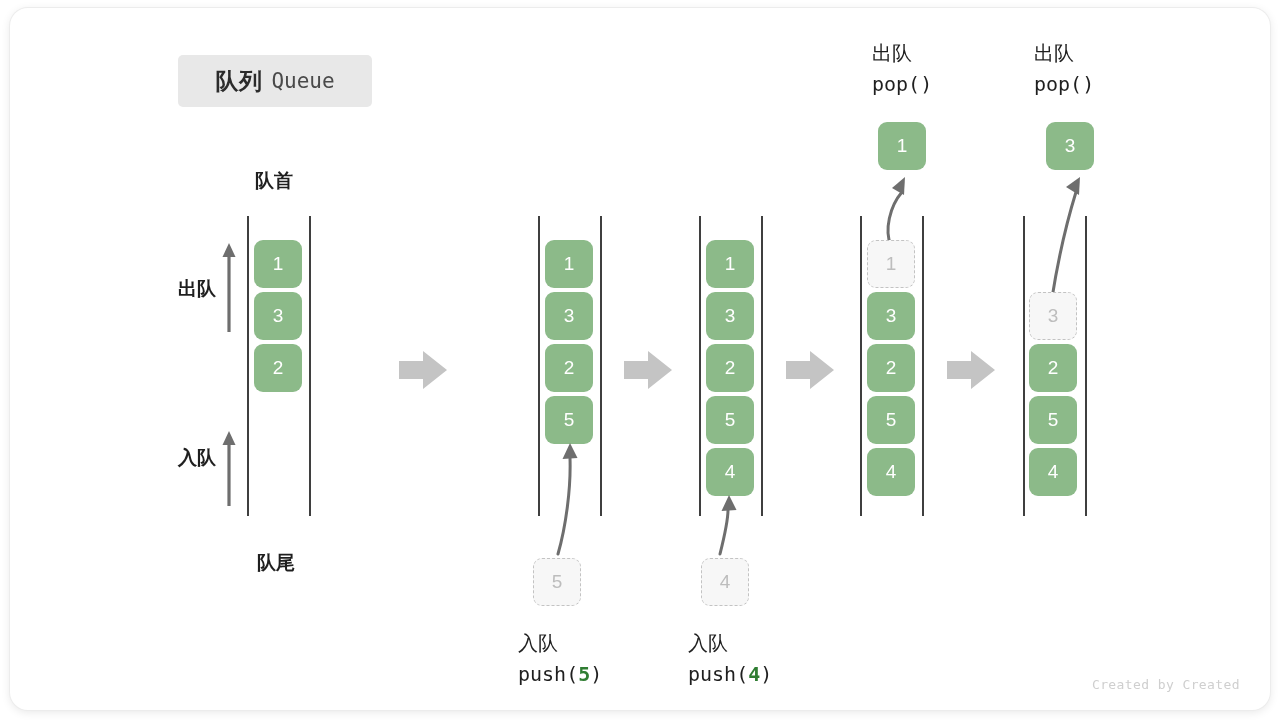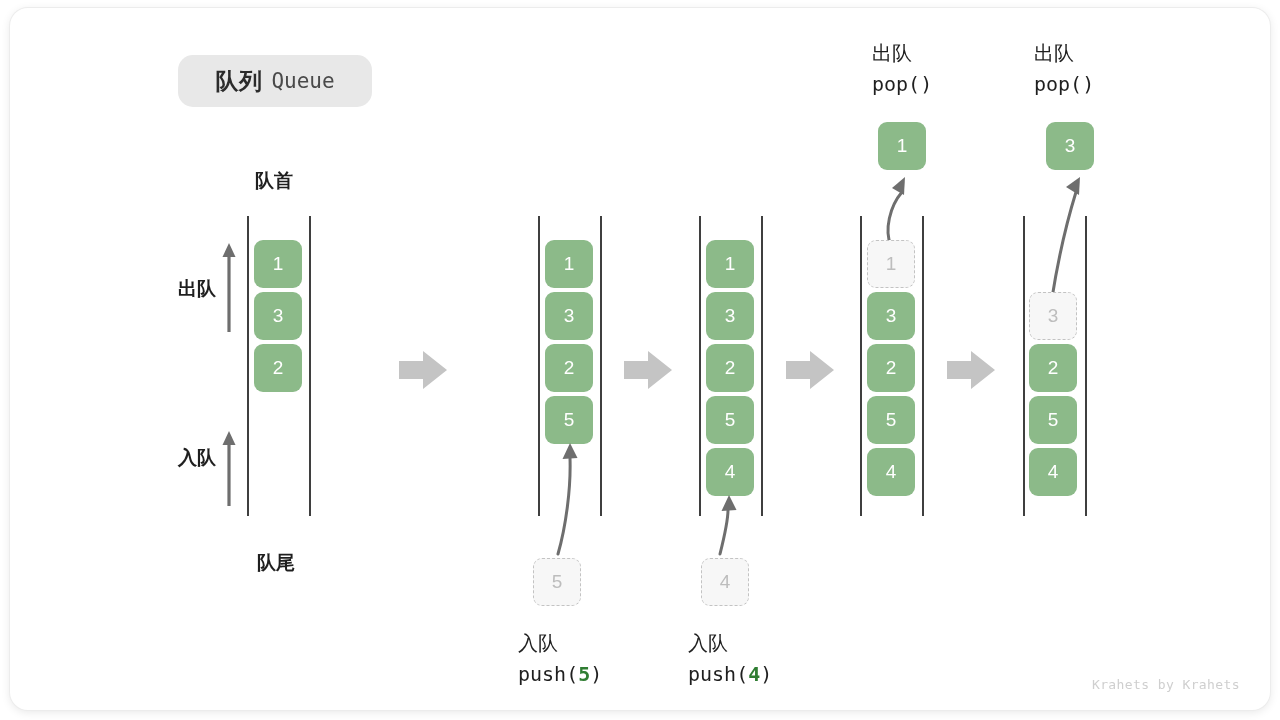--- a/index.html
+++ b/index.html
@@ -19,21 +19,21 @@
     box-shadow: 0 0 0 1px #ececec, 0 2px 10px rgba(0,0,0,0.10);
     overflow: hidden;
   }
   .abs { position: absolute; }
 
   
   #title-badge {
     left: 168px; top: 47px;
     width: 194px; height: 52px;
     background: #e8e8e8;
-    border-radius: 15px;
+    border-radius: 5px;
     display: flex; align-items: center; justify-content: center;
     gap: 9px;
   }
   #title-badge .cn {
     font-size: 23px; font-weight: bold; color: #2b2b2b;
     letter-spacing: 0.5px;
   }
   #title-badge .en {
     font-size: 21px; color: #4a4a4a;
     font-family: "DejaVu Sans Mono", "Liberation Mono", monospace;
@@ -213,15 +213,15 @@
     <path d="M 22 124 C 28 86, 38 44, 46 18" stroke="#6e6e6e" stroke-width="3" fill="none" stroke-linecap="round"></path>
     <polygon points="50,3 36,13 49,21" fill="#6e6e6e"></polygon>
   </svg>
   <div class="abs rail" style="left:1013px;"></div>
   <div class="abs rail" style="left:1075px;"></div>
   <div class="abs cell ghost" style="left:1019px; top:284px;">3</div>
   <div class="abs cell" style="left:1019px; top:336px;">2</div>
   <div class="abs cell" style="left:1019px; top:388px;">5</div>
   <div class="abs cell" style="left:1019px; top:440px;">4</div>
 
-  <div class="abs" id="credit">Krahets by Krahets</div>
+  <div class="abs" id="credit">Created by Created</div>
 
 </div>
 
 </body></html>

